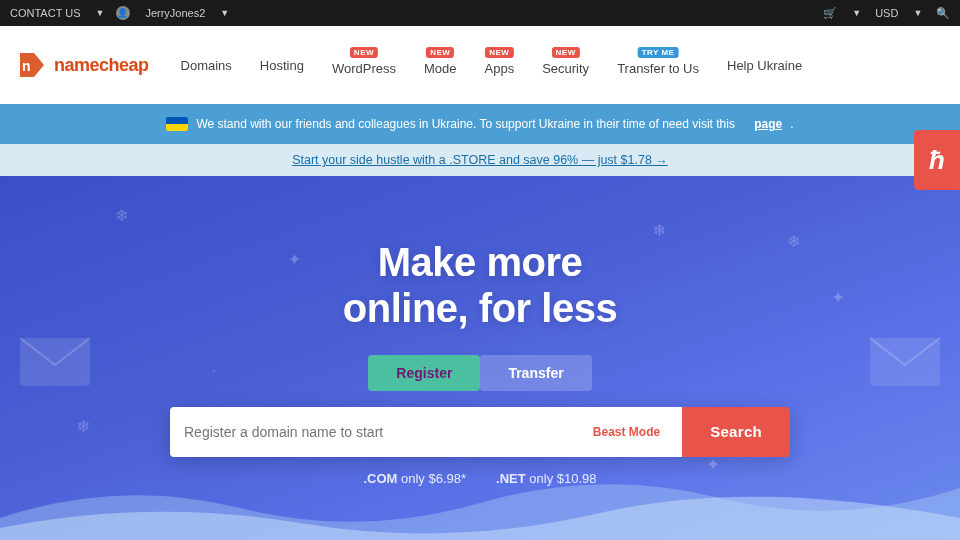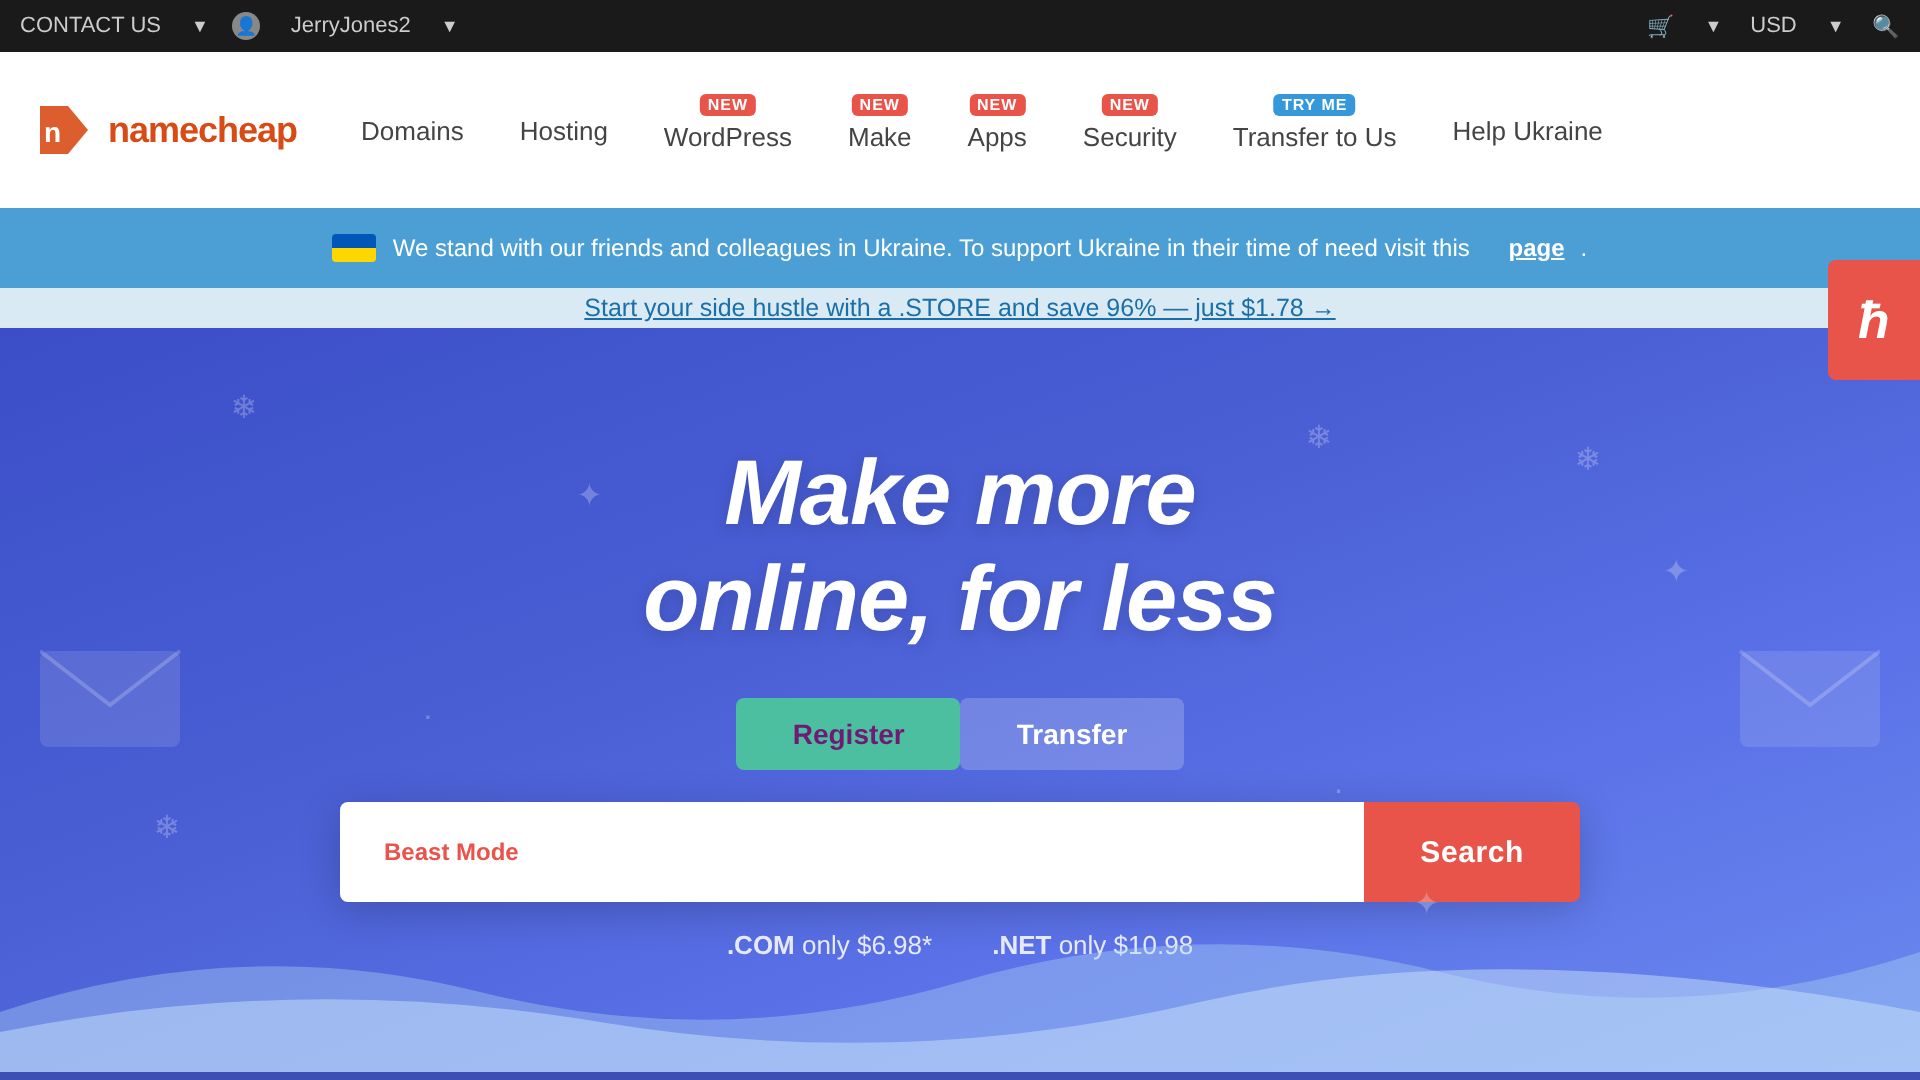--- a/index.html
+++ b/index.html
@@ -73,21 +73,21 @@
       color: #fff;
     }
     .ukraine-flag { display: flex; flex-direction: column; width: 22px; height: 14px; overflow: hidden; border-radius: 2px; }
     .flag-top { background: #0057b7; height: 7px; }
     .flag-bottom { background: #ffd700; height: 7px; }
     #ukraine-banner a { color: #fff; font-weight: 700; }
 
     
     #promo-banner {
       background: #d9eaf5;
-      height: 20px;
+      height: 32px;
       display: flex;
       align-items: center;
       justify-content: center;
       font-size: 12.5px;
       color: #1a6fa8;
       text-decoration: underline;
       cursor: pointer;
     }
 
     
@@ -96,29 +96,28 @@
       position: relative;
       height: calc(540px - 26px - 78px - 32px - 32px);
       display: flex;
       flex-direction: column;
       align-items: center;
       justify-content: center;
       overflow: hidden;
     }
 
     .hero-title {
-      font-size: 46px;
+      font-size: 40px;
       font-weight: 800;
       color: #fff;
       text-align: center;
       line-height: 1.15;
       margin-bottom: 24px;
       text-shadow: 0 2px 8px rgba(0,0,0,0.15);
       letter-spacing: -0.5px;
-      font-style: italic;
     }
 
     #tabs-row {
       display: flex;
       gap: 0;
       margin-bottom: 16px;
     }
     .domain-tab {
       padding: 10px 28px;
       font-size: 14px;
@@ -269,21 +268,21 @@
     </div>
     <div class="nav-item">
       <span class="nav-item-label">Hosting</span>
     </div>
     <div class="nav-item">
       <span class="nav-badge">NEW</span>
       <span class="nav-item-label" style="margin-top:6px;">WordPress</span>
     </div>
     <div class="nav-item">
       <span class="nav-badge">NEW</span>
-      <span class="nav-item-label" style="margin-top:6px;">Make</span>
+      <span class="nav-item-label" style="margin-top:6px;">Mode</span>
     </div>
     <div class="nav-item">
       <span class="nav-badge">NEW</span>
       <span class="nav-item-label" style="margin-top:6px;">Apps</span>
     </div>
     <div class="nav-item">
       <span class="nav-badge">NEW</span>
       <span class="nav-item-label" style="margin-top:6px;">Security</span>
     </div>
     <div class="nav-item">
@@ -343,20 +342,21 @@
     <span>online, for less</span>
   </h1>
 
   <div id="tabs-row">
     <button class="domain-tab active">Register</button>
     <button class="domain-tab inactive">Transfer</button>
   </div>
 
   <div id="search-row">
     <div id="search-input-wrapper">
+      <input id="search-input" type="text" placeholder="Register a domain name to start" style="">
       <button id="beast-mode-btn">Beast Mode</button>
     </div>
     <button id="search-btn">Search</button>
   </div>
 
   <div id="domain-prices">
     <span>
       <span class="price-tld">.COM</span>
       <span> only $6.98*</span>
     </span>

